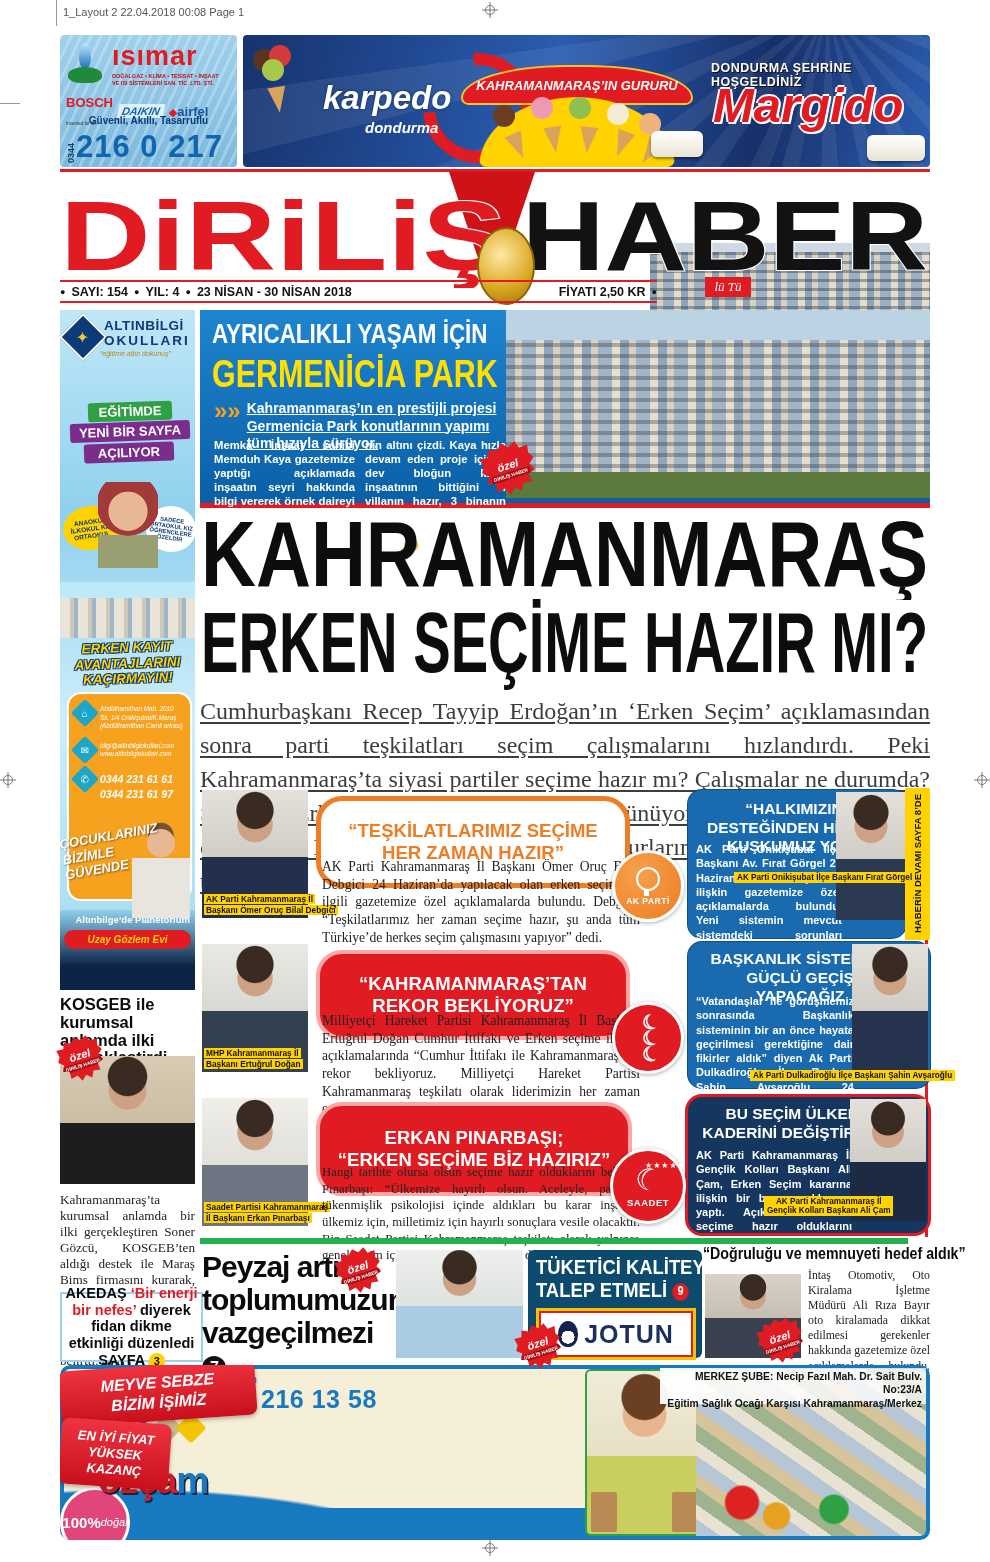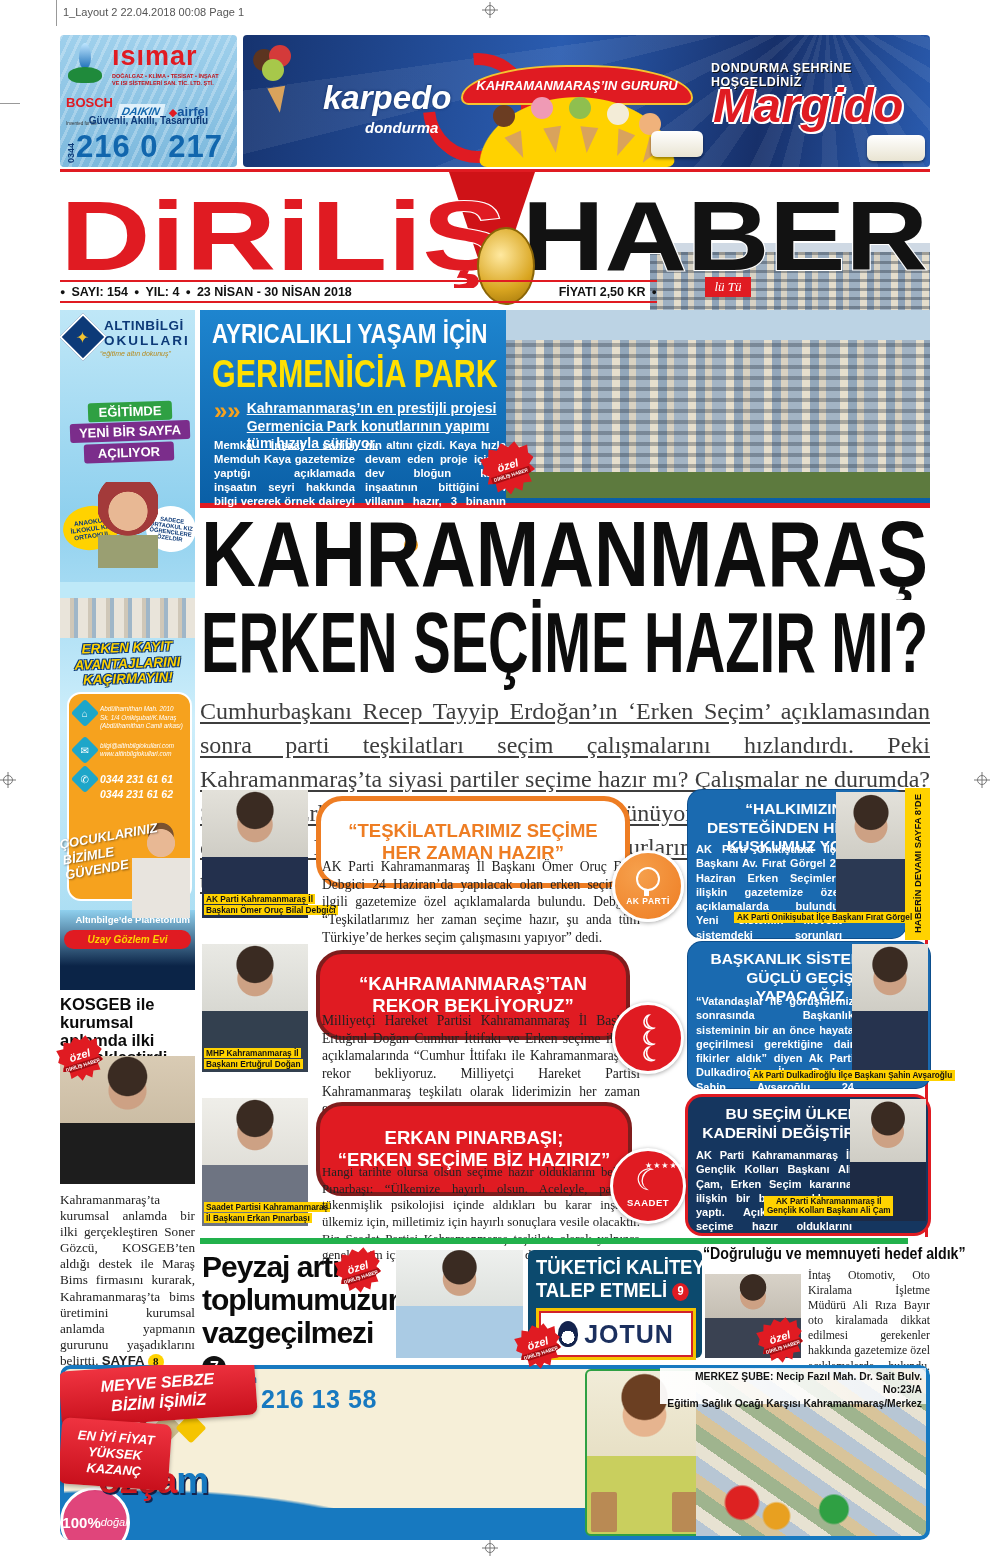--- a/index.html
+++ b/index.html
@@ -133,21 +133,21 @@
   .lphoto{width:106px;height:128px}
   .portrait{background:
     radial-gradient(circle at 50% 16%,var(--hair,#3a2b22) 0 15%,transparent 16%),
     radial-gradient(circle at 50% 27%,var(--skin,#cda184) 0 16%,transparent 17%),
     linear-gradient(180deg,transparent 52%,var(--suit,#2b3953) 52%),
     var(--bg,linear-gradient(180deg,#e3e1da,#bdbbb2))}
   .pcap{position:absolute;left:2px;bottom:3px;display:flex;flex-direction:column;align-items:flex-start;gap:1px}
   .pcap span{background:#ffd200;color:#111;font-size:8.3px;font-weight:bold;padding:0 2px;white-space:nowrap}
   .bubble{position:absolute;border-radius:26px;display:flex;align-items:center;justify-content:center;text-align:center;font-weight:bold;line-height:1.18;padding:18px 14px}
   .bub-orange{background:#fff;border:5px solid #ee7d23;color:#ee7d23;font-size:18.5px}
-  .bub-red{background:#e01b22;border:4px solid #7f1d1d;color:#fff;font-size:18.5px}
+  .bub-red{background:#e01b22;border:4px solid #fca5a5;color:#fff;font-size:18.5px}
   .lbody{position:absolute;font-family:"Liberation Serif",serif;font-size:13.6px;line-height:1.3;color:#222;text-align:justify}
   .bluebox{position:absolute;background:#1a6ab0;border-radius:14px;box-shadow:0 0 0 1px #0d4e8c}
   .bluebox.navy{background:#15365f;box-shadow:0 0 0 3px #e01b22}
   .rtitle{position:absolute;color:#fff;font-weight:bold;font-size:15.5px;line-height:1.2;text-align:center}
   .rbody{position:absolute;color:#fff;font-weight:bold;font-size:11px;line-height:1.3;text-align:justify}
   .rcap{position:absolute;background:#ffd200;color:#111;font-size:8.2px;font-weight:bold;padding:1px 3px;white-space:nowrap;z-index:5}
   #devam{left:905px;top:788px;width:25px;height:152px;background:#ffd200;z-index:4;display:flex;align-items:center;justify-content:center}
   #devam span{writing-mode:vertical-rl;transform:rotate(180deg);font-size:9.5px;font-weight:bold;color:#111;white-space:nowrap}
   #redline{left:925px;top:788px;width:3px;height:449px;background:#e01b22}
   .plogo{position:absolute;border-radius:50%;display:flex;flex-direction:column;align-items:center;justify-content:center;z-index:4;border:3px solid #fff;box-shadow:0 1px 4px rgba(0,0,0,.35)}
@@ -341,21 +341,21 @@
       <div class="crow">
           <div class="cico">
             <span>✉</span>
           </div>
           <div class="ctx"><span>bilgi@altinbilgiokullari.com</span><br><span>www.altinbilgiokullari.com</span></div>
         </div>
       <div class="crow">
           <div class="cico">
             <span>✆</span>
           </div>
-          <div class="cphone"><span>0344 231 61 61</span><br><span>0344 231 61 62</span></div>
+          <div class="cphone"><span>0344 231 61 61</span><br><span>0344 231 61 97</span></div>
         </div>
     </div>
     <div id="boy" class="abs"></div>
     <div id="safe" class="abs">ÇOCUKLARINIZ BİZİMLE GÜVENDE</div>
     <div id="planet" class="abs">
       <div class="abs t1">Altınbilge’de Planetorium</div>
       <div class="abs uzay ctr">Uzay Gözlem Evi</div>
     </div>
 
   </div>
@@ -363,20 +363,24 @@
   <div id="kosgeb-title" class="abs">KOSGEB ile kurumsal anlamda ilki gerçekleştirdi</div>
   <div class="ozel sm" style="left:58px;top:1036px">
       <span class="t1">özel</span>
       <span class="t2">DİRİLİŞ HABER</span>
     </div>
   <div id="kosgeb-photo" class="abs portrait" style="--suit:#1d1d1d;--bg:linear-gradient(180deg,#d9cbb4,#bfb096)"></div>
   <div id="kosgeb-body" class="abs jst">
     <span>Kahramanmaraş’ta kurumsal anlamda bir ilki gerçekleştiren Soner Gözcü, KOSGEB’ten aldığı destek ile Maraş Bims firmasını kurarak, Kahramanmaraş’ta bims üretimini kurumsal anlamda yapmanın gururunu yaşadıklarını belirtti.</span>
     <span class="b" style="font-family:'Liberation Sans',sans-serif">SAYFA</span>
     <span class="pgc" style="width:16px;height:16px;background:#ffd200;color:#111;font-size:11px">8</span>
+  </div>
+  <div id="akedas" class="abs">
+    <div><span>AKEDAŞ</span> <span class="red">‘Bir enerji bir nefes’</span> <span>diyerek fidan dikme etkinliği düzenledi</span><br>
+    <span>SAYFA</span> <span class="pgc" style="width:16px;height:16px;background:#ffd200;color:#111;font-size:11px">3</span></div>
   </div>
 
   <div id="germ" class="abs">
     <div id="germ-photo" class="abs"></div>
     <div id="germ-kick" class="abs">AYRICALIKLI YAŞAM İÇİN</div>
     <div id="germ-title" class="abs">GERMENİCİA PARK</div>
     <div id="germ-lede" class="abs">
       <span class="chev">»»</span>
       <span class="tx">Kahramanmaraş’ın en prestijli projesi Germenicia Park konutlarının yapımı tüm hızıyla sürüyor.</span>
     </div>
@@ -408,21 +412,21 @@
   <div class="lbody" style="left:322px;top:858px;width:318px">AK Parti Kahramanmaraş İl Başkanı Ömer Oruç Bilal Debgici 24 Haziran’da yapılacak olan erken seçim ile ilgili gazetemize özel açıklamalarda bulundu. Debgici; “Teşkilatlarımız her zaman seçime hazır, şu anda tüm Türkiye’de herkes seçim çalışmasını yapıyor” dedi.</div>
   <div id="akp-logo" class="plogo">
     <div class="bulb"></div>
     <div class="lbl">AK PARTİ</div>
   </div>
 
   <div class="bluebox" style="left:688px;top:790px;width:218px;height:148px"></div>
   <div class="rtitle" style="left:696px;top:800px;width:196px">“HALKIMIZIN DESTEĞİNDEN HİÇ BİR KUŞKUMUZ YOK”</div>
   <div class="rbody" style="left:696px;top:842px;width:146px">AK Parti Onikişubat İlçe Başkanı Av. Fırat Görgel 24 Haziran Erken Seçimlere ilişkin gazetemize özel açıklamalarda bulundu. Yeni sistemin mevcut sistemdeki sorunları çözerek Türkiye’yi daha iyi konumlara getireceğinin altını çizdi.</div>
   <div class="abs portrait" style="left:836px;top:792px;width:70px;height:128px;--suit:#2b3953;z-index:4"></div>
-  <div class="rcap" style="left:734px;top:912px">AK Parti Onikişubat İlçe Başkanı Fırat Görgel</div>
+  <div class="rcap" style="left:734px;top:872px">AK Parti Onikişubat İlçe Başkanı Fırat Görgel</div>
   <div id="devam" class="abs">
       <span>HABERİN DEVAMI SAYFA 8’DE</span>
     </div>
   <div id="redline" class="abs"></div>
 
   <div class="abs lphoto portrait" style="left:202px;top:944px;--suit:#33404f;--bg:linear-gradient(180deg,#e9e9e4,#c9c9c2)">
     <div class="pcap">
         <span>MHP Kahramanmaraş İl</span>
         <span>Başkanı Ertuğrul Doğan</span>
       </div>

